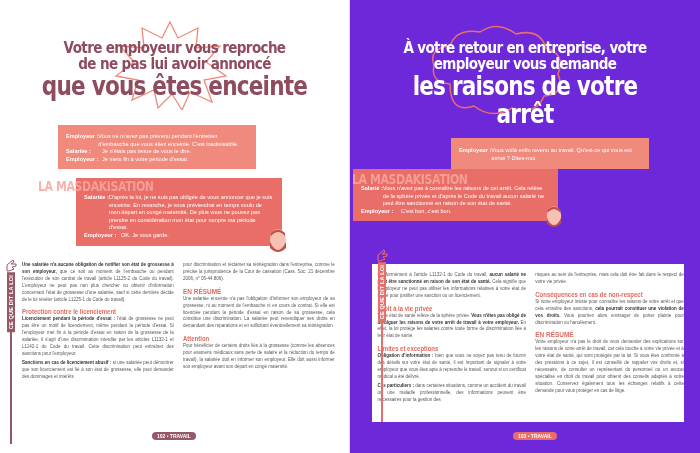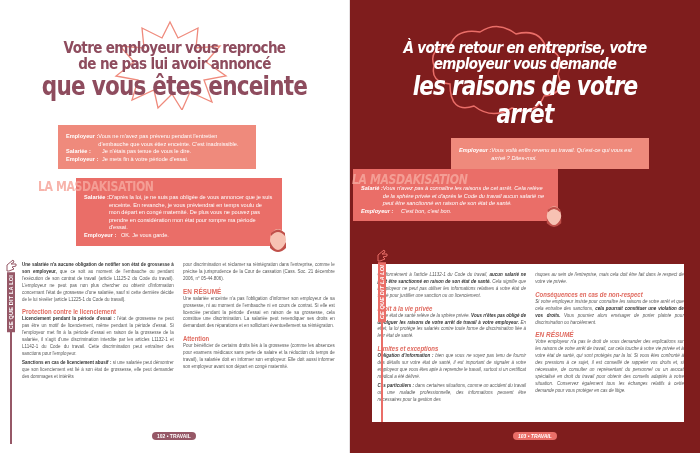--- a/index.html
+++ b/index.html
@@ -1,21 +1,21 @@
 <!DOCTYPE html>
 <html><head>
 <meta charset="utf-8">
 <style>
   * { box-sizing: border-box; margin: 0; padding: 0; }
   html, body { width: 700px; height: 453px; overflow: hidden; background: #fff; }
   body { font-family: "Liberation Sans", sans-serif; position: relative; }
 
   .page { position: absolute; top: 0; height: 453px; width: 350px; overflow: hidden; }
   .page-left { left: 0; background: #ffffff; border-right: 1px solid #e5e0e2; }
-  .page-right { left: 350px; background: #7f1d1d; font-style: italic; }
+  .page-right { left: 350px; background: #6d28d9; }
 
   
   .headline { position: absolute; left: 0; right: 0; text-align: center; z-index: 2;
     font-family: "DejaVu Sans", sans-serif; font-weight: bold; letter-spacing: -0.8px; }
   .headline .l1, .headline .l2 { display: block; font-size: 16.5px; line-height: 16px; transform: scaleX(0.82); }
   .headline .l3 { display: block; font-size: 27px; line-height: 28px; transform: scaleX(0.8); letter-spacing: -1px; }
   .page-left .headline { top: 40px; color: #8e4c5e; }
   .page-right .headline { top: 40px; color: #ffffff; }
 
   .burst { position: absolute; left: 110px; top: 20px; z-index: 1; }

